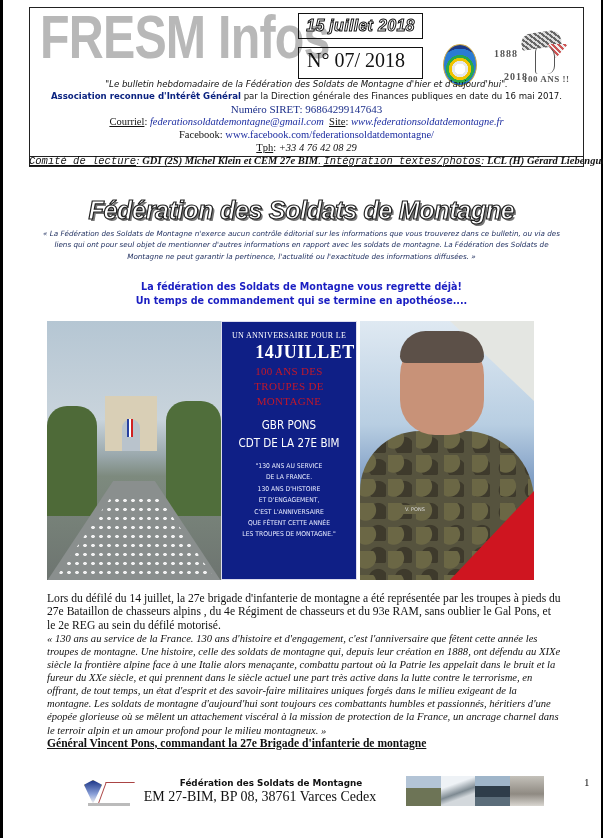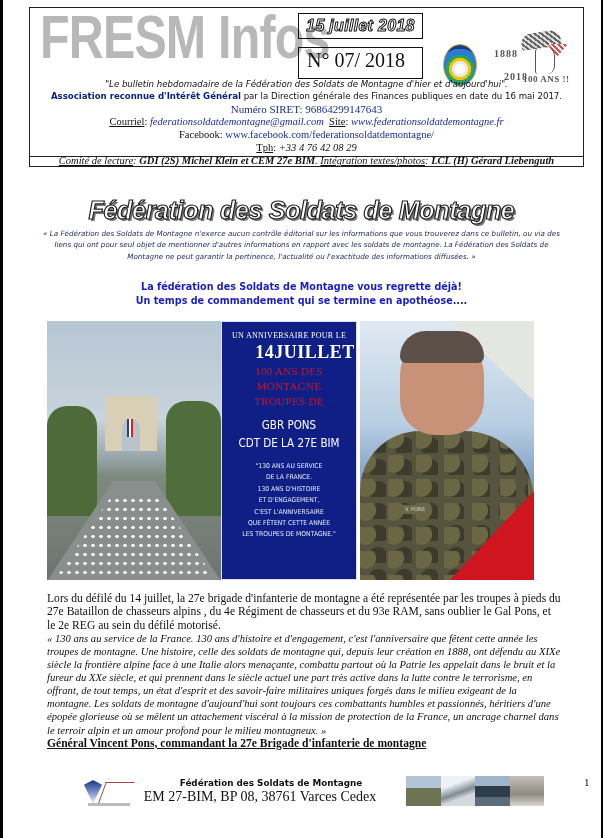--- a/index.html
+++ b/index.html
@@ -28,21 +28,21 @@
   .siret { top:103px; font-family:"Liberation Serif", serif; font-size:11px; color:#1c2f8a; }
   .mail { top:116px; font-family:"Liberation Serif", serif; font-size:10.5px; color:#111; }
   .mail .u { text-decoration:underline; }
   .mail a, .fb a { color:#1b2ca0; text-decoration:none; }
   .mail a { font-style:italic; }
   .fb { top:129px; font-family:"Liberation Serif", serif; font-size:10.5px; }
   .tph { top:142px; font-family:"Liberation Serif", serif; font-size:10.5px; }
   .tph .u { text-decoration:underline; }
   .tph i { font-style:italic; }
   .comite { top:155px; font-family:"Liberation Serif", serif; font-size:10.5px; font-style:italic; left:29px; width:555px; }
-  .comite .u { text-decoration:underline; }
+  .comite .u { text-decoration:underline;font-family:Liberation Mono, monospace; }
   .comite b { font-weight:bold; }
   .comite-wrap { position:absolute; left:29px; top:152px; width:555px; height:15px; border:1.5px solid #222; border-top:none; box-sizing:border-box; }
 
   
   .fed-title { position:absolute; left:0; width:603px; top:196px; text-align:center; font-family:"Liberation Sans", sans-serif; font-weight:bold; font-style:italic; font-size:25px; color:#fff; -webkit-text-stroke:1.2px #222; text-shadow:2px 2px 0 #777; letter-spacing:-0.3px; }
   .disclaimer { position:absolute; left:40px; width:523px; top:228px; text-align:center; font-family:"DejaVu Sans", sans-serif; font-style:italic; font-size:7.2px; line-height:11.3px; color:#203060; }
   .headline { position:absolute; left:0; width:603px; top:280px; text-align:center; font-family:"DejaVu Sans", sans-serif; font-weight:bold; font-size:9.6px; line-height:14px; color:#1a1ec2; }
 
   
   .photo-parade { position:absolute; left:47px; top:321px; width:174px; height:259px; overflow:hidden; background:linear-gradient(#b5c6d3 0%, #c9d4dc 38%, #9aa8ac 52%, #7d8a7e 60%, #6d7470 100%); }
@@ -131,22 +131,22 @@
   <div class="flag"></div>
   <div class="avenue"></div>
   <div class="troops"></div>
 </div>
 
 <div class="panel-blue">
   <div class="pb-kicker">UN ANNIVERSAIRE POUR LE</div>
   <div class="pb-date">14JUILLET</div>
   <div class="pb-red">
     <div>100 ANS DES</div>
+    <div>TROUPES DE</div>
     <div>MONTAGNE</div>
-    <div>TROUPES DE</div>
   </div>
   <div class="pb-name">
     <div>GBR PONS</div>
     <div>CDT DE LA 27E BIM</div>
   </div>
   <div class="pb-quote">
     <div>"130 ANS AU SERVICE</div>
     <div>DE LA FRANCE.</div>
     <div>130 ANS D'HISTOIRE</div>
     <div>ET D'ENGAGEMENT,</div>

